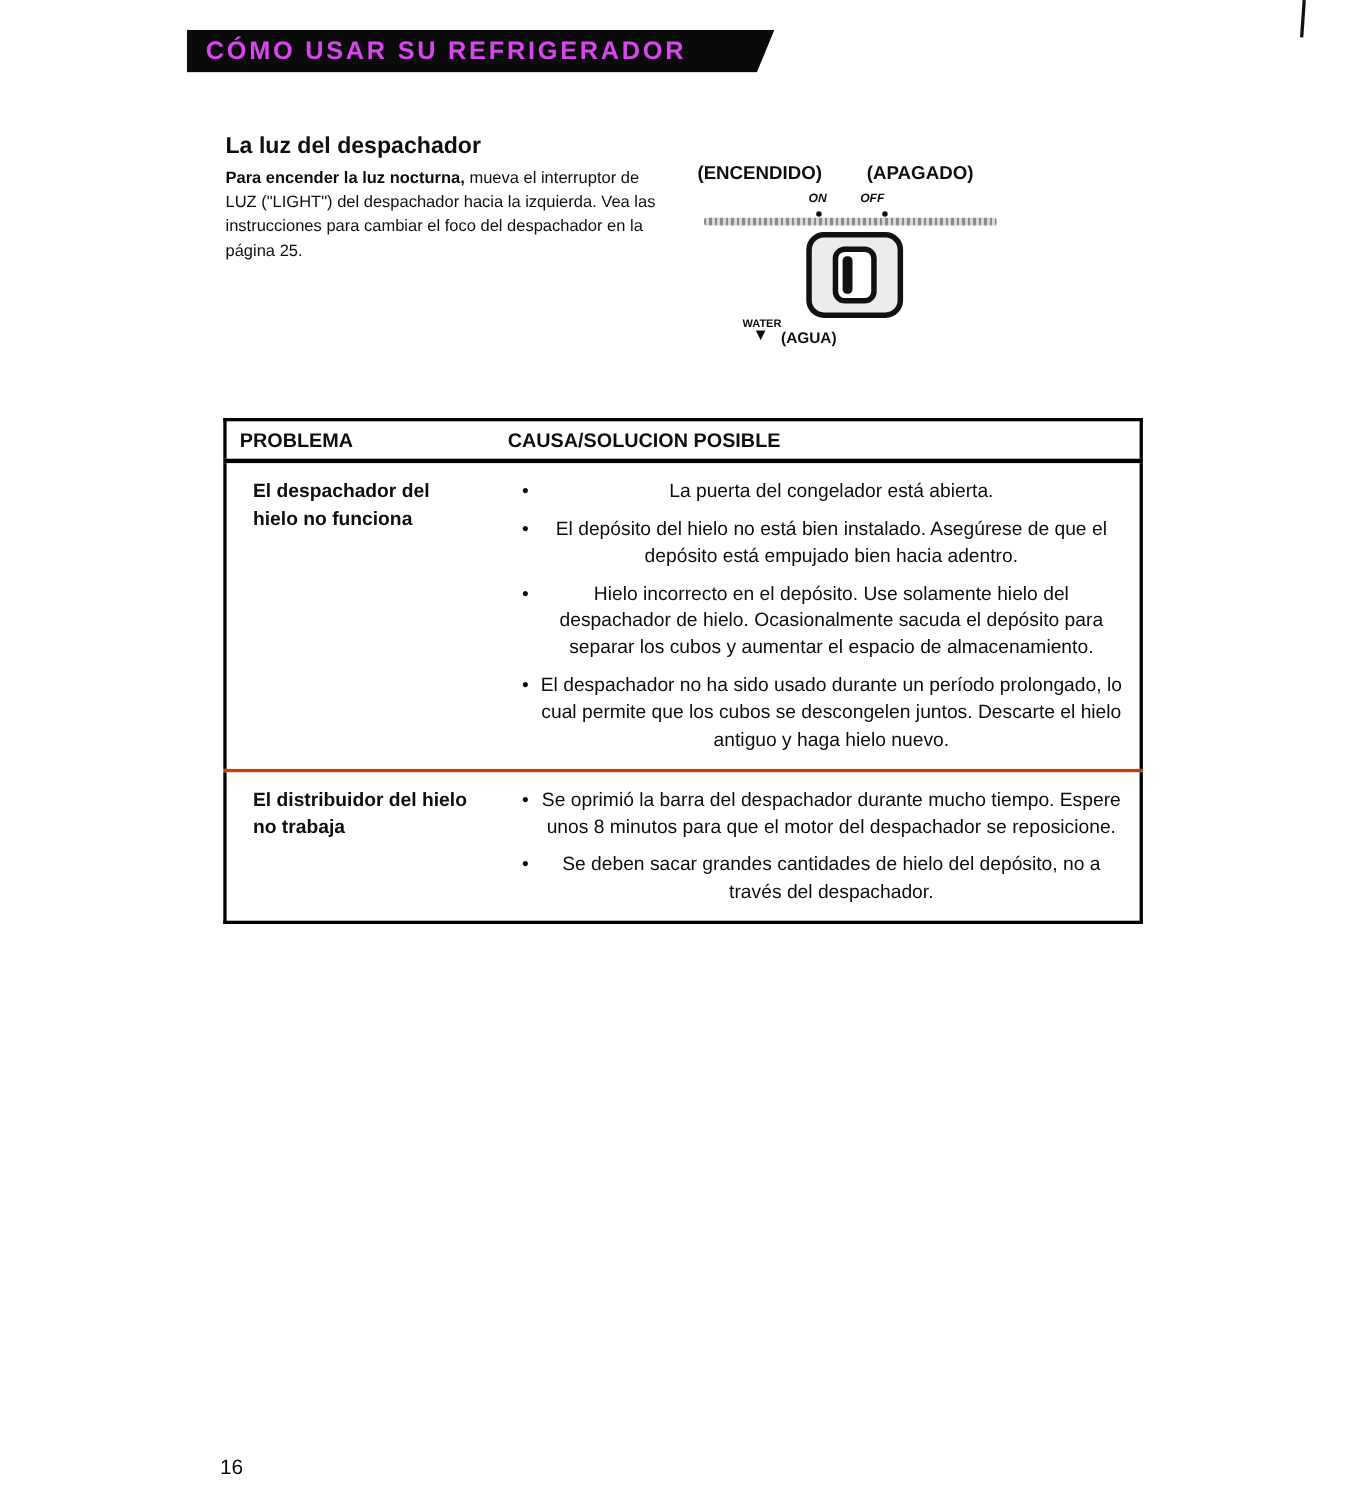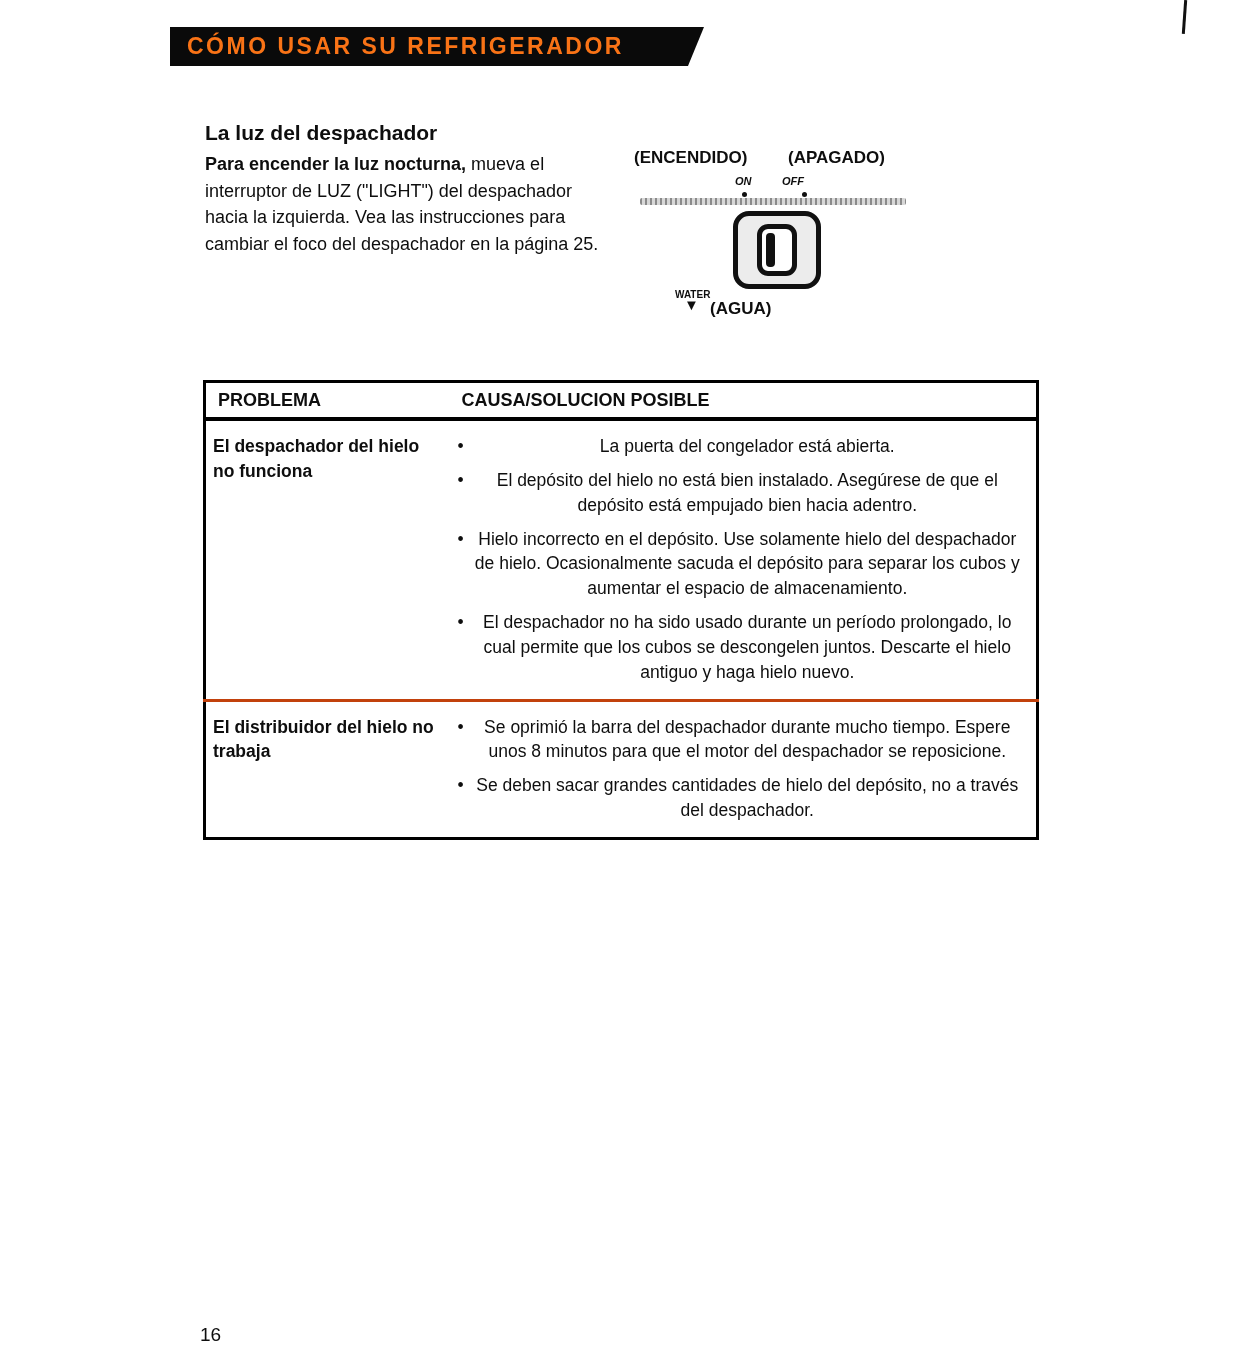--- a/index.html
+++ b/index.html
@@ -22,41 +22,41 @@
     background: #111;
     transform: rotate(4deg);
   }
 
   
   .header-banner {
     position: absolute;
     left: 170px; top: 27px;
     width: 534px; height: 39px;
     background: #0a0a0a;
-    color: #f97316;
+    color: #d946ef;
     font-weight: bold;
     font-size: 23px;
     letter-spacing: 2.5px;
     line-height: 39px;
     padding-left: 17px;
     clip-path: polygon(0 0, 100% 0, 97% 100%, 0 100%);
   }
 
   
   .light-heading {
     position: absolute;
     left: 205px; top: 121px;
     font-size: 21px;
     font-weight: bold;
   }
   .light-body {
     position: absolute;
     left: 205px; top: 151px;
     width: 395px;
-    font-size: 18px;
+    font-size: 15px;
     line-height: 1.48;
   }
 
   
   .diagram {
     position: absolute;
     left: 630px; top: 148px;
     width: 310px; height: 190px;
   }
   .diag-onoff-es { position: absolute; top: 0; font-size: 17px; font-weight: bold; }
@@ -95,21 +95,21 @@
     align-items: center;
   }
   .switch-bar {
     width: 9px; height: 34px;
     background: #111;
     border-radius: 4px;
     margin-left: 4px;
   }
   .diag-water { position: absolute; left: 45px; top: 141px; font-size: 10px; font-weight: bold; }
   .diag-triangle { position: absolute; left: 54px; top: 149px; font-size: 15px; line-height: 1; }
-  .diag-agua { position: absolute; left: 80px; top: 151px; font-size: 17px; font-weight: bold; }
+  .diag-agua { position: absolute; left: 80px; top: 151px; font-size: 14px; font-weight: bold; }
 
   
   .trouble-title {
     position: absolute;
     left: 203px; top: 342px;
     font-size: 24px;
     font-weight: bold;
   }
   table.trouble {
     position: absolute;
@@ -122,21 +122,21 @@
   table.trouble th {
     text-align: left;
     font-size: 18px;
     font-weight: bold;
     padding: 7px 12px 6px 12px;
     border-bottom: 4px solid #000;
   }
   th.col-problem { width: 245px; }
   table.trouble td {
     vertical-align: top;
-    padding: 13px 14px 14px 7px;
+    padding: 13px 14px 14px 24px;
     font-size: 17.5px;
     line-height: 1.42;
   }
   tr.data-row + tr.data-row td { border-top: 3px solid #c2410c; }
   td.problem-cell {
     font-weight: bold;
     font-size: 18px;
     line-height: 1.35;
     padding-top: 15px;
   }

